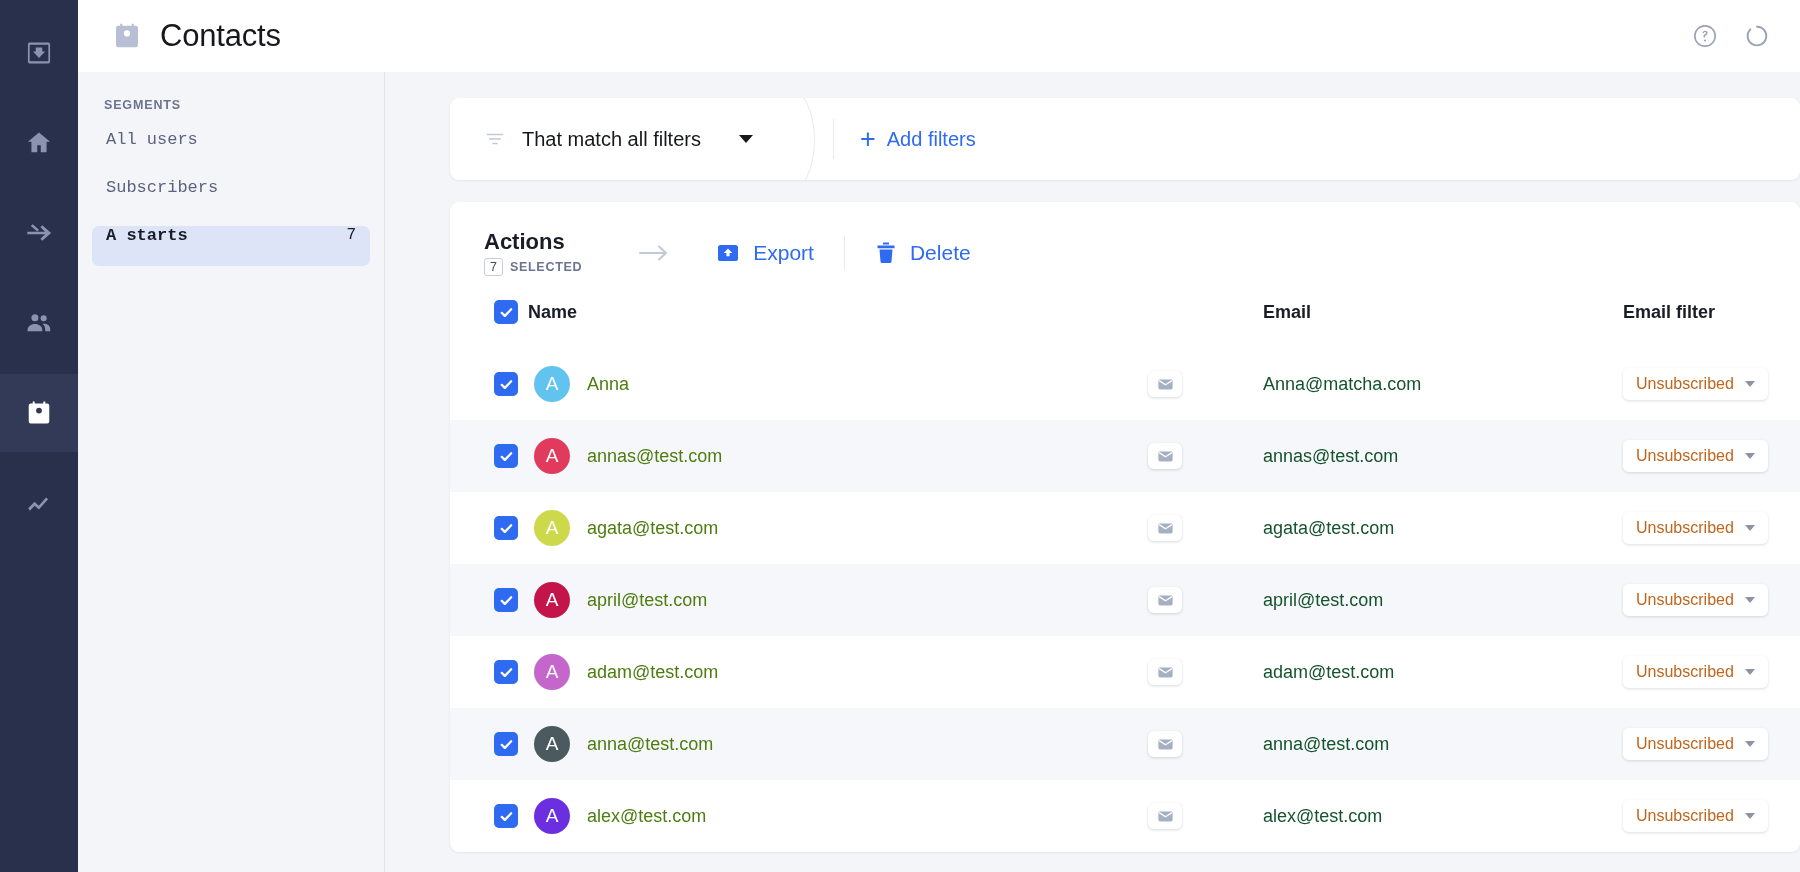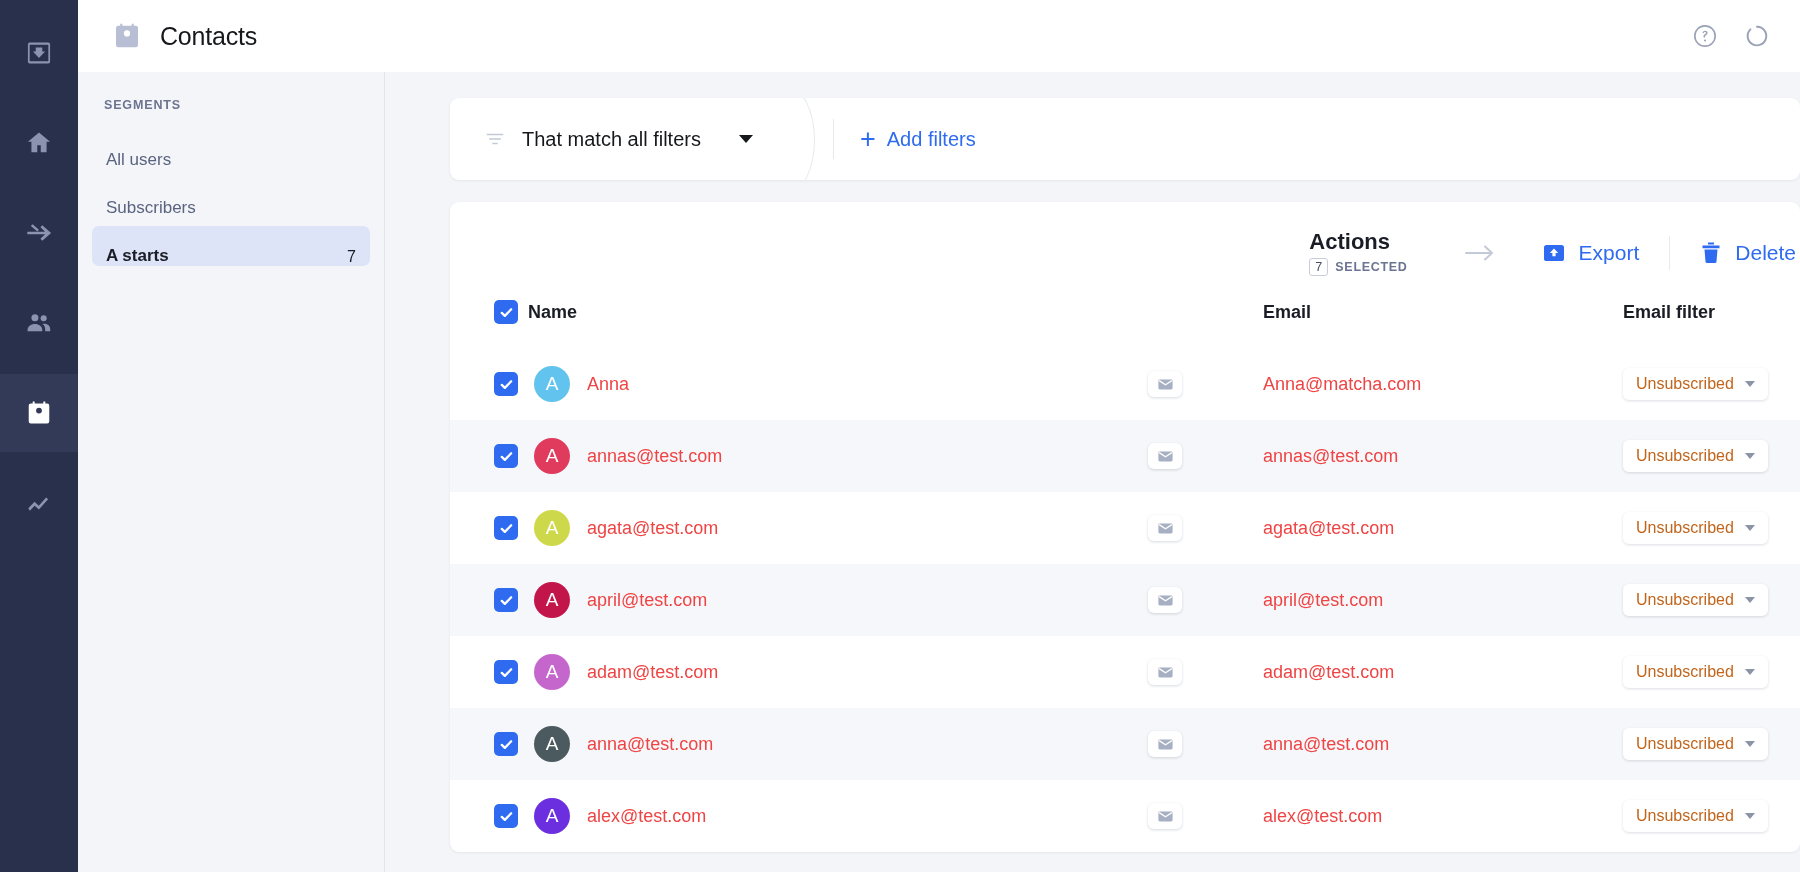--- a/index.html
+++ b/index.html
@@ -37,21 +37,21 @@
   
   .topbar {
     height: 72px; flex: 0 0 72px;
     background: #ffffff;
     display: flex; align-items: center;
     padding: 0 30px 0 34px;
   }
   .topbar-left { display: flex; align-items: center; gap: 18px; }
   .page-icon svg { width: 30px; height: 30px; display: block; }
   .page-title {
-    font-size: 25px; font-weight: 400; color: #17181c; letter-spacing: -0.2px;
+    font-size: 31px; font-weight: 400; color: #17181c; letter-spacing: -0.2px;
   }
   .topbar-spacer { flex: 1; }
   .topbar-right { display: flex; align-items: center; gap: 26px; }
   .tb-icon { cursor: pointer; }
   .tb-icon svg { width: 26px; height: 26px; display: block; }
 
   
   .body { flex: 1; display: flex; min-height: 0; gap: 39px; }
 
   
@@ -59,23 +59,23 @@
     width: 307px; flex: 0 0 307px;
     background: #f4f5f8;
     border-right: 1px solid #e2e5ec;
     padding: 26px 14px 0 14px;
   }
   .seg-label {
     font-size: 12.5px; font-weight: 700; letter-spacing: 0.85px;
     color: #6b7490; padding: 0 12px; margin-bottom: 18px;
   }
   .seg-item {
-    display: flex; align-items: flex-end; justify-content: space-between;
+    display: flex; align-items: flex-start; justify-content: space-between;
     height: 40px; padding: 0 14px; border-radius: 7px;
-    font-size: 17px; color: #5a6480; cursor: pointer; margin-bottom: 8px;
+    font-size: 17px; color: #5a6480; cursor: pointer; margin-bottom: 8px; font-family: Liberation Mono, monospace;
   }
   .seg-item.active { background: #dde4f8; color: #1a1d26; font-weight: 700; }
   .seg-count { font-size: 16px; color: #1a1d26; font-weight: 400; }
 
   
   .main { flex: 1; min-width: 0; padding: 26px 0 0 26px; overflow: hidden; }
 
   
   .filterbar {
     background: #ffffff; border-radius: 9px; height: 82px;
@@ -125,22 +125,21 @@
   .fb-add .plus { font-size: 27px; line-height: 1; font-weight: 400; }
 
   
   .tablecard {
     background: #ffffff; border-radius: 9px;
     box-shadow: 0 1px 3px rgba(30,40,70,0.07);
     overflow: hidden;
   }
   .actions {
     display: flex; align-items: center;
-    padding: 28px 4px 24px 34px;
-    justify-content: flex-end;
+    padding: 28px 12px 24px 34px;
   }
   .act-title { line-height: 1.05; }
   .act-title .t { font-size: 22px; font-weight: 700; color: #1a1d26; }
   .act-sub { display: flex; align-items: center; gap: 7px; margin-top: 5px; }
   .act-badge {
     border: 1px solid #c8cdd9; border-radius: 3px; font-size: 12.5px;
     color: #444c63; padding: 0px 5px; line-height: 16px;
   }
   .act-selword { font-size: 12.5px; letter-spacing: 0.7px; color: #6b7490; font-weight: 600; }
   .act-arrow { margin: 0 46px 0 56px; }
@@ -176,30 +175,30 @@
     display: flex; align-items: center; justify-content: center; cursor: pointer;
   }
   .ckbx svg { width: 15px; height: 15px; display: block; }
 
   .namecell { display: flex; align-items: center; gap: 17px; padding-left: 6px; }
   .avatar {
     width: 36px; height: 36px; border-radius: 50%;
     display: flex; align-items: center; justify-content: center;
     color: #ffffff; font-size: 19px; font-weight: 400; flex: 0 0 36px;
   }
-  .namelink { color: #ef4444; font-size: 18px; cursor: pointer; }
+  .namelink { color: #4d7c0f; font-size: 18px; cursor: pointer; }
 
   .mailic {
     width: 34px; height: 26px; border-radius: 6px; background: #ffffff;
     box-shadow: 0 1px 3px rgba(40,50,80,0.18);
     display: flex; align-items: center; justify-content: center;
   }
   .mailic svg { width: 17px; height: 17px; display: block; }
 
-  .emailtxt { font-size: 18px; color: #ef4444; }
+  .emailtxt { font-size: 18px; color: #14532d; }
 
   .consent {
     display: inline-flex; align-items: center; gap: 11px;
     background: #ffffff; border-radius: 6px;
     box-shadow: 0 1px 3px rgba(40,50,80,0.16);
     padding: 7px 13px; cursor: pointer;
   }
   .consent .ctxt { font-size: 16px; color: #c0651c; }
   .consent .ccar {
     width: 0; height: 0;

